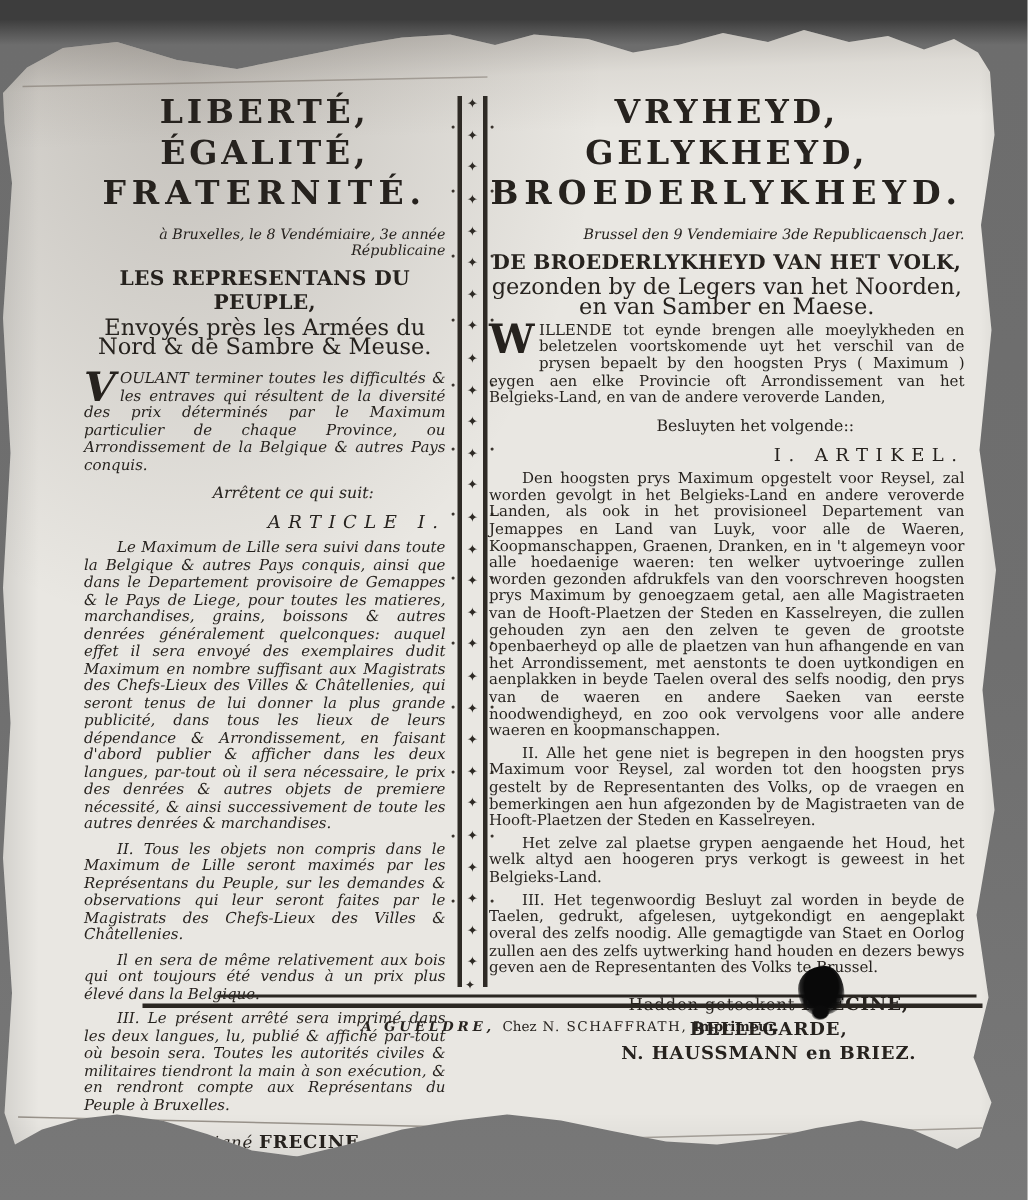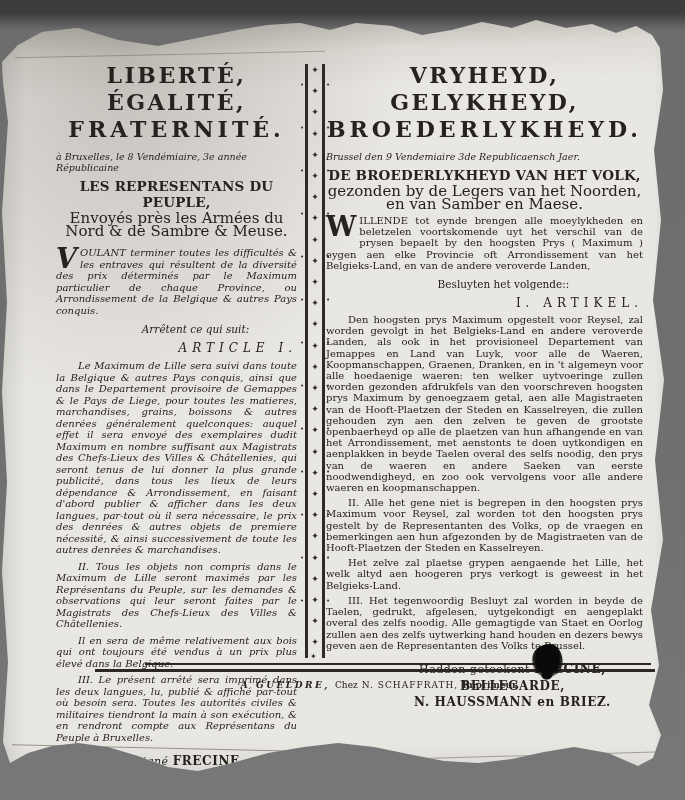--- a/index.html
+++ b/index.html
@@ -26,21 +26,21 @@
   .crease-top{left:15px;top:54px;width:310px;border-top:1px solid rgba(95,85,74,.40);transform:rotate(-1.2deg);}
   .crease-bottom-a{left:12px;top:748px;width:335px;border-top:1px solid rgba(85,76,66,.55);transform:rotate(1.3deg);}
   .crease-bottom-b{left:335px;top:756px;width:320px;border-top:1px solid rgba(85,76,66,.45);transform:rotate(-1.6deg);}
 
   .col{position:absolute;top:62px;}
   .col-fr{left:56px;width:241px;}
   .col-nl{left:326px;width:317px;}
 
   .doc-title{font-size:22px;font-weight:bold;letter-spacing:2.5px;text-align:center;line-height:27px;}
   .doc-title .t2{letter-spacing:4px;}
-  .dateline{font-style:italic;font-size:9.5px;text-align:left;margin-top:8px;}
+  .dateline{font-style:italic;font-size:9.5px;text-align:right;margin-top:8px;}
   .authority{font-size:13.5px;font-weight:bold;text-align:center;margin-top:5px;letter-spacing:.2px;}
   .subtitle{font-size:15px;text-align:center;margin-top:2px;line-height:13px;}
 
   .para{font-size:10px;line-height:11.5px;text-align:justify;margin:5px 0 0 0;}
   .col-fr .para{font-style:italic;}
   .col-nl .para{line-height:11.2px;margin:4px 0 0 0;}
   .preamble{margin-top:9px;}
   .dropcap{float:left;font-size:27px;line-height:22px;margin:1px 3px 0 0;font-weight:bold;}
   .indent{text-indent:22px;}
   .enactment{font-size:10.5px;margin-top:7px;padding-left:38px;text-align:center;}
@@ -176,21 +176,21 @@
       <div class="t2">BROEDERLYKHEYD.</div>
     </div>
     <div class="dateline">Brussel den 9 Vendemiaire 3de Republicaensch Jaer.</div>
     <div class="authority">DE BROEDERLYKHEYD VAN HET VOLK,</div>
     <div class="subtitle">gezonden by de Legers van het Noorden, en van Samber en Maese.</div>
     <p class="para preamble"><span class="dropcap">W</span><span>ILLENDE tot eynde brengen alle moeylykheden en beletzelen voortskomende uyt het verschil van de prysen bepaelt by den hoogsten Prys ( Maximum ) eygen aen elke Provincie oft Arrondissement van het Belgieks-Land, en van de andere veroverde Landen,</span></p>
     <div class="enactment">Besluyten het volgende::</div>
     <div class="article-heading">I. ARTIKEL.</div>
     <p class="para indent">Den hoogsten prys Maximum opgestelt voor Reysel, zal worden gevolgt in het Belgieks-Land en andere veroverde Landen, als ook in het provisioneel Departement van Jemappes en Land van Luyk, voor alle de Waeren, Koopmanschappen, Graenen, Dranken, en in 't algemeyn voor alle hoedaenige waeren: ten welker uytvoeringe zullen worden gezonden afdrukfels van den voorschreven hoogsten prys Maximum by genoegzaem getal, aen alle Magistraeten van de Hooft-Plaetzen der Steden en Kasselreyen, die zullen gehouden zyn aen den zelven te geven de grootste openbaerheyd op alle de plaetzen van hun afhangende en van het Arrondissement, met aenstonts te doen uytkondigen en aenplakken in beyde Taelen overal des selfs noodig, den prys van de waeren en andere Saeken van eerste noodwendigheyd, en zoo ook vervolgens voor alle andere waeren en koopmanschappen.</p>
     <p class="para indent">II. Alle het gene niet is begrepen in den hoogsten prys Maximum voor Reysel, zal worden tot den hoogsten prys gestelt by de Representanten des Volks, op de vraegen en bemerkingen aen hun afgezonden by de Magistraeten van de Hooft-Plaetzen der Steden en Kasselreyen.</p>
-    <p class="para indent">Het zelve zal plaetse grypen aengaende het Lille, het welk altyd aen hoogeren prys verkogt is geweest in het Belgieks-Land.</p>
+    <p class="para indent">Het zelve zal plaetse grypen aengaende het Houd, het welk altyd aen hoogeren prys verkogt is geweest in het Belgieks-Land.</p>
     <p class="para indent">III. Het tegenwoordig Besluyt zal worden in beyde de Taelen, gedrukt, afgelesen, uytgekondigt en aengeplakt overal des zelfs noodig. Alle gemagtigde van Staet en Oorlog zullen aen des zelfs uytwerking hand houden en dezers bewys geven aen de Representanten des Volks te Brussel.</p>
     <div class="sig-block">
       <div><span class="sig-prefix">Hadden geteekent</span><span class="sig-name">FRECINE, BELLEGARDE,</span></div>
       <div class="sig-name">N. HAUSSMANN en BRIEZ.</div>
     </div>
   </div>
 
   <div class="rule-thin"></div>
   <div class="rule-thick"></div>
   <div class="imprint">

